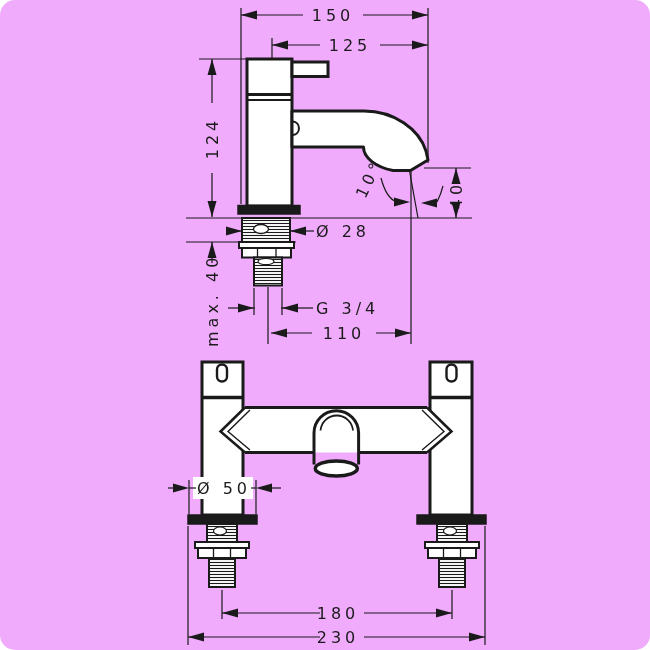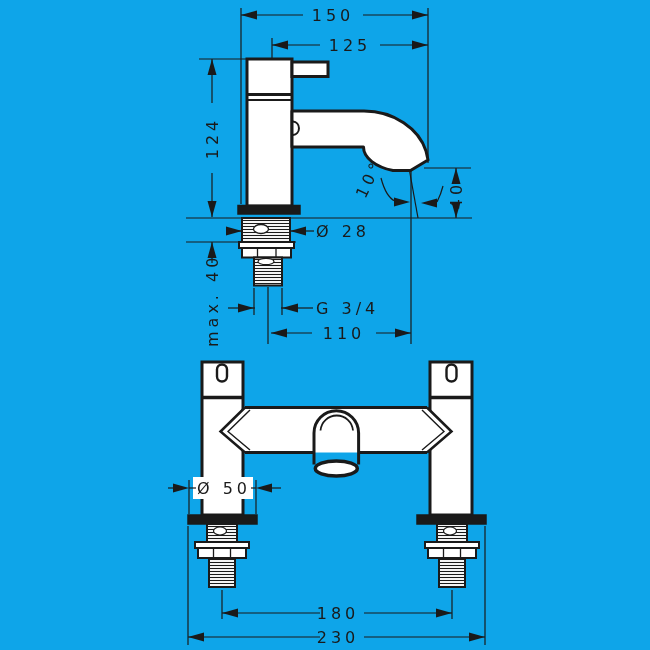--- a/index.html
+++ b/index.html
@@ -1,16 +1,16 @@
 <!DOCTYPE html>
 <html><head>
 <meta charset="utf-8">
 <style>
   html,body{margin:0;padding:0;background:#ffffff;}
-  .canvas{width:650px;height:650px;background:#0ea5e9;position:relative;overflow:hidden;}
+  .canvas{width:650px;height:650px;background:#f0abfc;position:relative;overflow:hidden;border-radius:15px;}
   svg{display:block;}
   text{
     font-family:"DejaVu Sans","Liberation Sans",sans-serif;
     font-size:16px;
     fill:#1a1a1a;
     letter-spacing:4px;
   }
 </style>
 </head>
 <body>

